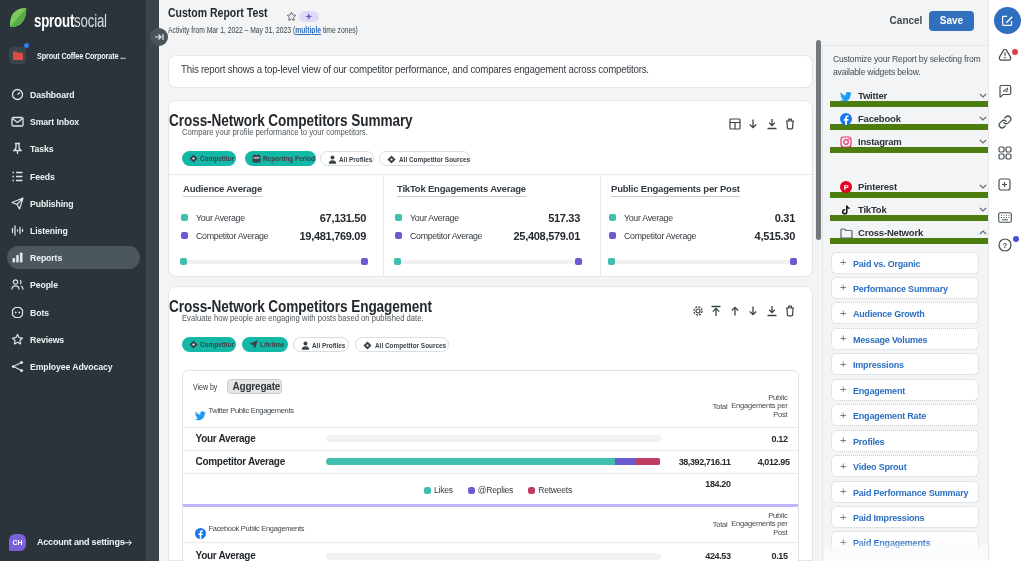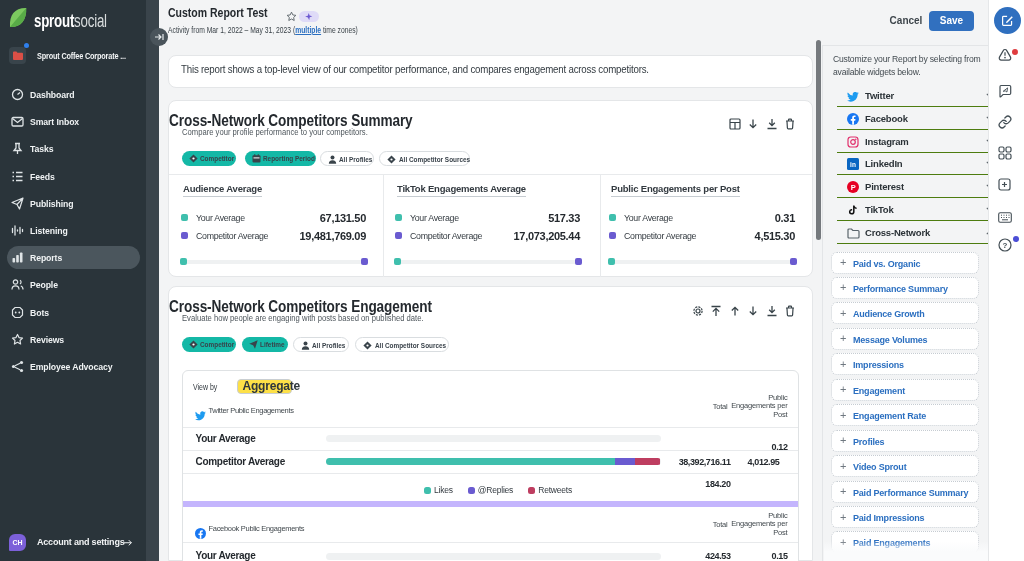--- a/index.html
+++ b/index.html
@@ -38,37 +38,37 @@
 .mrow { position:absolute; font-size:8.8px; color:#333A40; letter-spacing:-0.3px; white-space:nowrap; }
 .sw { position:absolute; width:7px; height:7px; border-radius:2px; }
 .mval { position:absolute; font-size:11px; font-weight:bold; color:#24292E; text-align:right; letter-spacing:-0.3px; white-space:nowrap; }
 .slider { position:absolute; height:4px; border-radius:2px; background:#EFF1F2; }
 .handle { position:absolute; width:7px; height:7px; border-radius:2px; }
 .colsep { position:absolute; width:1px; background:#E8EAEC; }
 .teal { background:#3FBFAD; } .purple { background:#6A5BD0; } .crimson { background:#BE3D60; }
 
 #ibox { position:absolute; left:12.5px; top:82.5px; width:617px; height:200px; border:1px solid #DFE2E4; border-radius:6px; background:#fff; }
 #viewbytxt { position:absolute; left:10px; top:11.5px; font-size:8.5px; color:#333A40; transform:scaleX(0.82); transform-origin:0 0; white-space:nowrap; }
-#aggsel { position:absolute; left:54px; top:8px; width:55px; height:15px; border:1px solid #C9CED2; border-radius:4px; display:flex; align-items:center; justify-content:space-between; padding:0 5px; font-size:12px; letter-spacing:-0.2px; font-weight:bold; color:#2F373D; background:#fde047; }
+#aggsel { position:absolute; left:44px; top:8px; width:55px; height:15px; border:1px solid #C9CED2; border-radius:4px; display:flex; align-items:center; justify-content:space-between; padding:0 5px; font-size:10px; letter-spacing:-0.2px; font-weight:bold; color:#2F373D; background:#e5e5e5; }
 .sechicon { position:absolute; left:12px; }
 .sechlbl { position:absolute; left:26px; font-size:7.5px; color:#41484D; letter-spacing:-0.3px; white-space:nowrap; }
 .h3 { position:absolute; right:10px; font-size:7.5px; color:#41484D; text-align:right; line-height:8.5px; letter-spacing:-0.2px; }
 .totlbl { position:absolute; left:0; width:545px; text-align:right; font-size:7.5px; color:#41484D; letter-spacing:-0.2px; }
 .trow { position:absolute; left:0; width:100%; height:23px; border-top:1px solid #E8EAEC; }
 .trlbl { position:absolute; left:13px; top:5.5px; font-size:10px; font-weight:bold; color:#24292E; letter-spacing:-0.3px; white-space:nowrap; }
 .tbar { position:absolute; left:143px; top:7px; width:335px; height:7px; border-radius:3.5px; background:#EFF1F2; overflow:hidden; }
 .tval { position:absolute; top:6px; font-size:9px; font-weight:bold; color:#24292E; text-align:right; letter-spacing:-0.4px; }
 .legend { position:absolute; left:8px; width:100%; display:flex; justify-content:center; gap:15px; font-size:8.5px; color:#333A40; align-items:center; letter-spacing:-0.2px; }
 .ldot { display:inline-block; width:7px; height:7px; border-radius:2.5px; margin-right:3px; vertical-align:-1px; }
 
 #sbthumb { position:absolute; left:815.5px; top:40px; width:5.5px; height:200px; border-radius:3px; background:#75797D; }
 
 #panel { position:absolute; left:822px; top:45px; width:166px; height:516px; background:#F3F4F5; border-left:1px solid #E3E5E7; border-top:1px solid #E3E5E7; }
 #panelintro { position:absolute; left:10px; top:6.5px; width:152px; font-size:8.6px; color:#434B51; line-height:13px; letter-spacing:-0.2px; }
-.prow { position:absolute; left:14px; width:165px; height:23px; border-bottom:1px solid #4d7c0f; }
+.prow { position:absolute; left:7px; width:165px; height:23px; border-bottom:6px solid #4d7c0f; }
 .prow .picon { position:absolute; left:10px; top:4px; }
 .prow .plbl { position:absolute; left:28px; top:6px; font-size:9.5px; font-weight:bold; color:#2B3237; letter-spacing:-0.2px; white-space:nowrap; }
 .prow .chev { position:absolute; right:8px; top:9px; line-height:0; }
 .wbtn { position:absolute; left:8px; width:148px; height:22px; background:#fff; border:1px dotted #C6CCD2; border-radius:6px; }
 .wbtn .plus { position:absolute; left:8px; top:3.5px; font-size:11px; color:#6F7880; }
 .wbtn .wlbl { position:absolute; left:21px; top:6px; font-size:9px; font-weight:bold; color:#2B6FC0; letter-spacing:-0.2px; white-space:nowrap; }
 #panelfade { position:absolute; left:1px; bottom:0; width:164px; height:20px; background:linear-gradient(to bottom, rgba(250,251,252,0), #FAFBFC 55%); }
 
 #rail { position:absolute; left:988px; top:0; width:36px; height:561px; background:#FFFFFF; border-left:1px solid #E5E7E9; }
 #composebtn { position:absolute; left:5px; top:7px; width:27px; height:27px; border-radius:50%; background:#2F6FBF; display:flex; align-items:center; justify-content:center; }
@@ -260,21 +260,21 @@
   <div class="mval" style="left:14px;top:129px;width:183px;">19,481,769.09</div>
   <div class="slider" style="left:14px;top:158.5px;width:183px;"></div>
   <div class="handle teal" style="left:11px;top:157px;"></div>
   <div class="handle purple" style="left:192px;top:157px;"></div>
   <div class="mtitle" style="left:228px;top:82px;">TikTok Engagements Average</div>
   <div class="sw teal" style="left:226px;top:113px;"></div>
   <div class="mrow" style="left:241px;top:112px;">Your Average</div>
   <div class="mval" style="left:228px;top:111px;width:183px;">517.33</div>
   <div class="sw purple" style="left:226px;top:131px;"></div>
   <div class="mrow" style="left:241px;top:130px;">Competitor Average</div>
-  <div class="mval" style="left:228px;top:129px;width:183px;">17,073,205.44</div>
+  <div class="mval" style="left:228px;top:129px;width:183px;">25,408,579.01</div>
   <div class="slider" style="left:228px;top:158.5px;width:183px;"></div>
   <div class="handle teal" style="left:225px;top:157px;"></div>
   <div class="handle purple" style="left:406px;top:157px;"></div>
   <div class="mtitle" style="left:442px;top:82px;">Public Engagements per Post</div>
   <div class="sw teal" style="left:440px;top:113px;"></div>
   <div class="mrow" style="left:455px;top:112px;">Your Average</div>
   <div class="mval" style="left:442px;top:111px;width:184px;">0.31</div>
   <div class="sw purple" style="left:440px;top:131px;"></div>
   <div class="mrow" style="left:455px;top:130px;">Competitor Average</div>
   <div class="mval" style="left:442px;top:129px;width:184px;">4,515.30</div>
@@ -343,33 +343,33 @@
     <div class="sechicon" style="top:36px;"><svg width="11" height="10" viewBox="0 0 24 20">
             <path d="M23.6 2.3c-.87.39-1.8.65-2.78.76a4.9 4.9 0 0 0 2.13-2.68c-.94.56-1.98.96-3.08 1.18A4.85 4.85 0 0 0 11.5 5.9c0 .38.04.75.12 1.1A13.76 13.76 0 0 1 1.64.94a4.84 4.84 0 0 0 1.5 6.47 4.8 4.8 0 0 1-2.2-.6v.06a4.85 4.85 0 0 0 3.89 4.75 4.9 4.9 0 0 1-2.19.08 4.86 4.86 0 0 0 4.53 3.37A9.72 9.72 0 0 1 0 17.08a13.7 13.7 0 0 0 7.42 2.17c8.9 0 13.77-7.37 13.77-13.76v-.63A9.84 9.84 0 0 0 23.6 2.3z" fill="#1D9BF0"></path>
           </svg></div>
     <div class="sechlbl" style="top:35.5px;">Twitter Public Engagements</div>
     <div class="h3" style="top:23px;width:100px;">Public<br>Engagements per<br>Post</div>
     <div class="totlbl" style="top:31.5px;">Total</div>
     <div class="trow" style="top:56px;">
       <div class="trlbl">Your Average</div>
       <div class="tbar"></div>
       <div class="tval" style="left:448px;width:100px;margin-top:45px;">184.20</div>
-      <div class="tval" style="left:505px;width:100px;margin-top:8px;">0.12</div>
+      <div class="tval" style="left:505px;width:100px;">0.12</div>
     </div>
     <div class="trow" style="top:79px;">
       <div class="trlbl">Competitor Average</div>
       <div class="tbar">
             <div style="position:absolute;left:0;top:0;height:7px;width:289px;" class="teal"></div>
             <div style="position:absolute;left:289px;top:0;height:7px;width:20px;" class="purple"></div>
             <div style="position:absolute;left:309px;top:0;height:7px;width:25px;" class="crimson"></div>
           </div>
       <div class="tval" style="left:448px;width:100px;">38,392,716.11</div>
-      <div class="tval" style="left:531px;width:100px;text-align:center;">4,012.95</div>
+      <div class="tval" style="left:507px;width:100px;">4,012.95</div>
     </div>
-    <div class="trow" style="top:102px;height:34px;border-bottom:6px solid #c4b5fd;">
+    <div class="trow" style="top:102px;height:34px;border-bottom:3px solid #c4b5fd;">
       <div class="legend" style="top:11.5px;">
             <span><span class="ldot teal"></span>Likes</span>
             <span><span class="ldot purple"></span>@Replies</span>
             <span><span class="ldot crimson"></span>Retweets</span>
           </div>
     </div>
     <div class="sechicon" style="top:154px;"><svg width="11" height="11" viewBox="0 0 24 24">
             <circle cx="12" cy="12" r="12" fill="#1877F2"></circle>
             <path d="M16.5 15.3 L17 12 H13.9 V9.9 C13.9 9 14.3 8.1 15.7 8.1 H17.1 V5.3 C17.1 5.3 15.8 5.1 14.6 5.1 C12 5.1 10.4 6.6 10.4 9.5 V12 H7.5 V15.3 H10.4 V23.3 A12 12 0 0 0 13.9 23.3 V15.3 Z" fill="#fff"></path>
           </svg></div>
@@ -413,30 +413,20 @@
         <span class="picon"><svg width="12" height="12" viewBox="0 0 24 24">
             <rect x="2" y="2" width="20" height="20" rx="5.5" fill="none" stroke="#E1306C" stroke-width="2.4"></rect>
             <circle cx="12" cy="12" r="4.6" fill="none" stroke="#E1306C" stroke-width="2.4"></circle>
             <circle cx="17.6" cy="6.4" r="1.6" fill="#E1306C"></circle>
           </svg></span>
         <span class="plbl">Instagram</span>
         <span class="chev"><svg width="8" height="5" viewBox="0 0 8 5">
             <path d="M0.8 0.8 L4 4 L7.2 0.8" fill="none" stroke="#5E676D" stroke-width="1.2"></path>
           </svg></span>
       </div>
-  <div class="prow" style="top:106.3px;">
-        <span class="picon"><svg width="12" height="12" viewBox="0 0 24 24">
-            <rect x="0" y="0" width="24" height="24" rx="3" fill="#0A66C2"></rect>
-            <text x="12" y="17.5" font-family="Liberation Sans" font-size="13" font-weight="bold" fill="#fff" text-anchor="middle">in</text>
-          </svg></span>
-        <span class="plbl">LinkedIn</span>
-        <span class="chev"><svg width="8" height="5" viewBox="0 0 8 5">
-            <path d="M0.8 0.8 L4 4 L7.2 0.8" fill="none" stroke="#5E676D" stroke-width="1.2"></path>
-          </svg></span>
-      </div>
   <div class="prow" style="top:129px;">
         <span class="picon"><svg width="12" height="12" viewBox="0 0 24 24">
             <circle cx="12" cy="12" r="12" fill="#E60023"></circle>
             <text x="12.5" y="17.5" font-family="Liberation Sans" font-size="15" font-weight="bold" fill="#fff" text-anchor="middle">P</text>
           </svg></span>
         <span class="plbl">Pinterest</span>
         <span class="chev"><svg width="8" height="5" viewBox="0 0 8 5">
             <path d="M0.8 0.8 L4 4 L7.2 0.8" fill="none" stroke="#5E676D" stroke-width="1.2"></path>
           </svg></span>
       </div>

